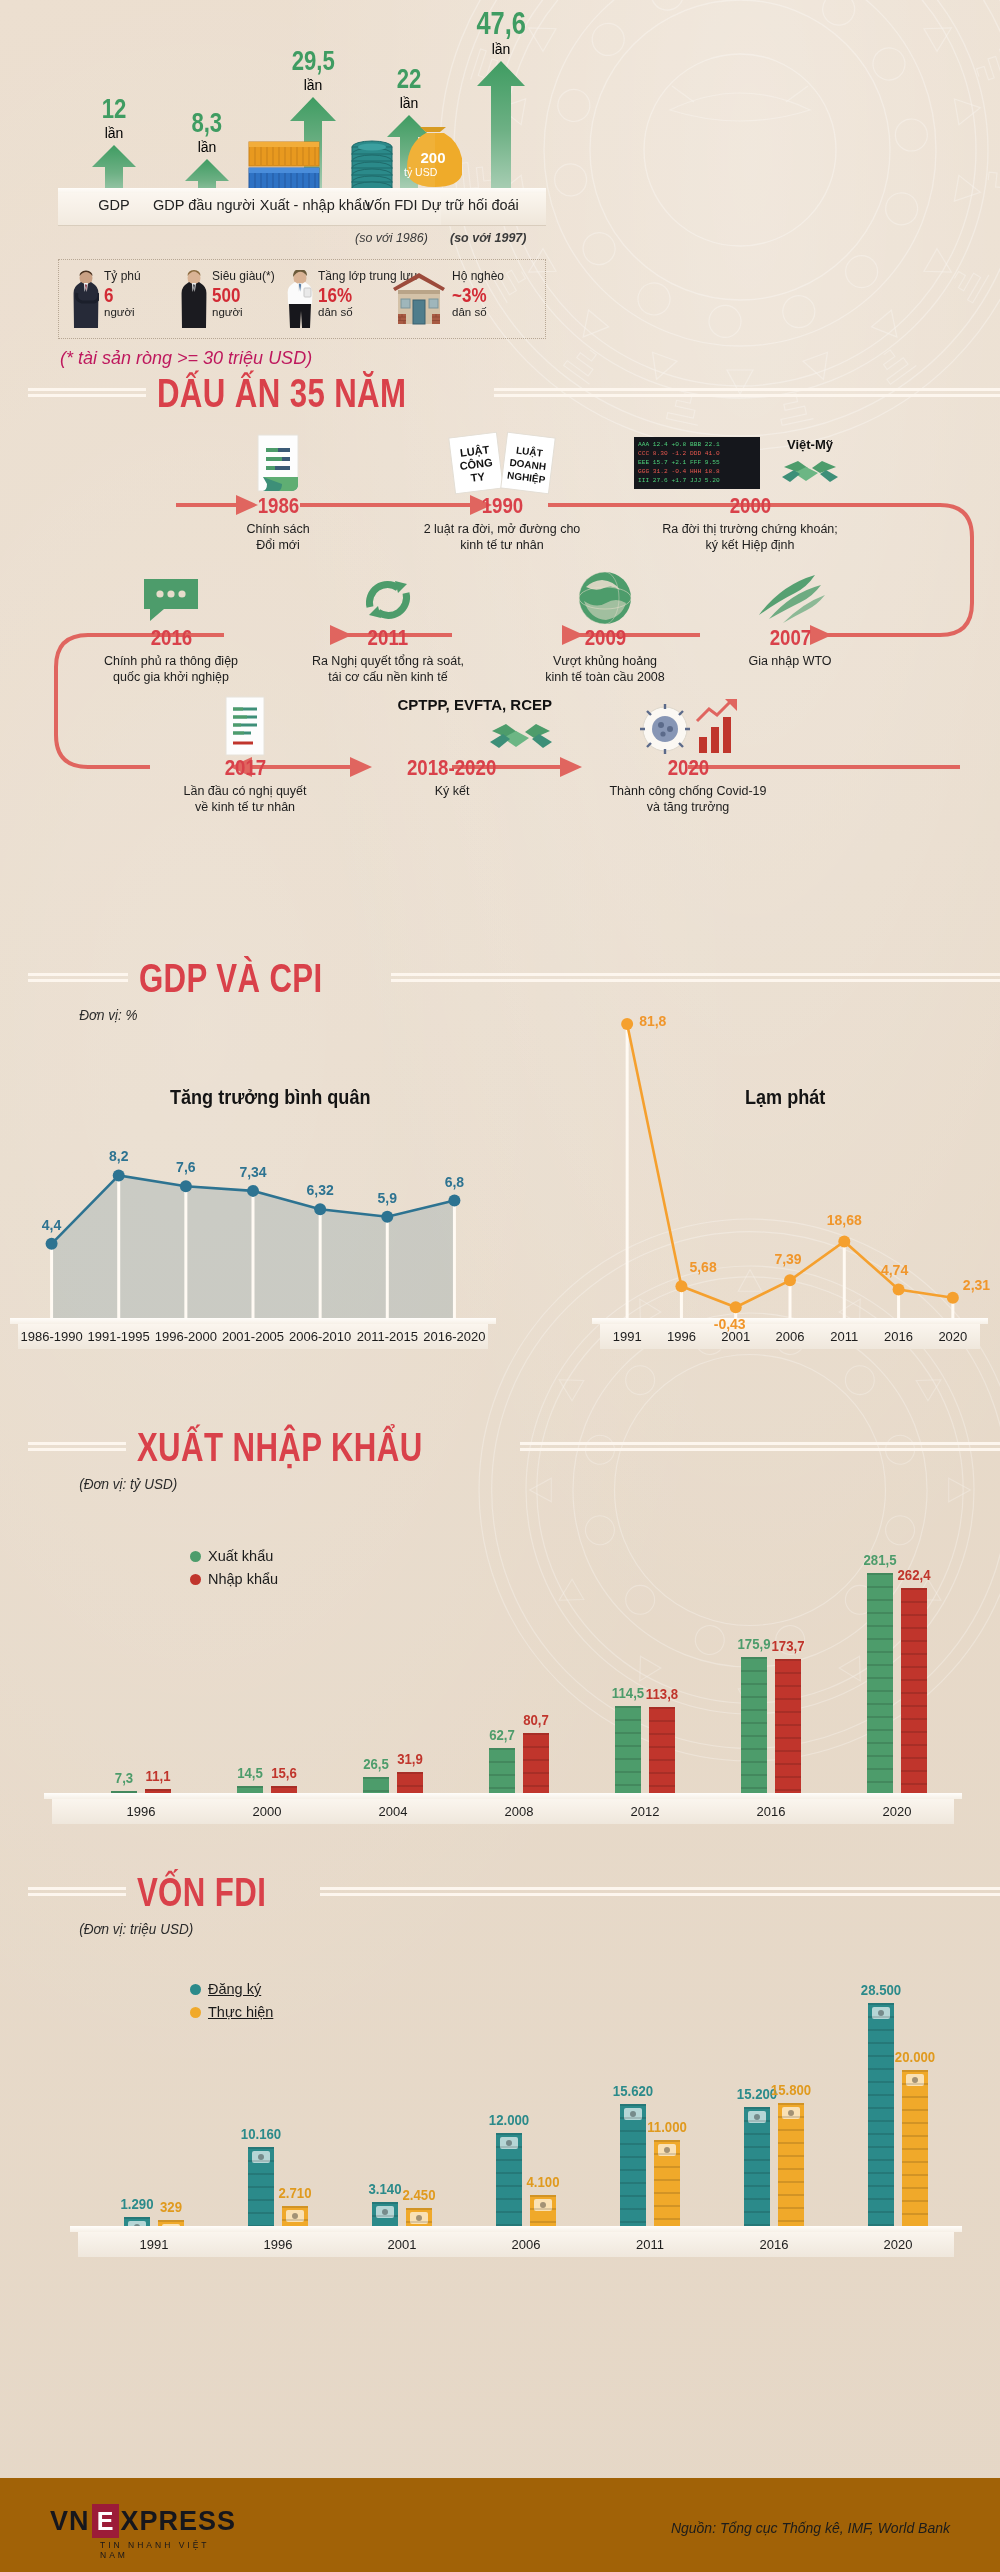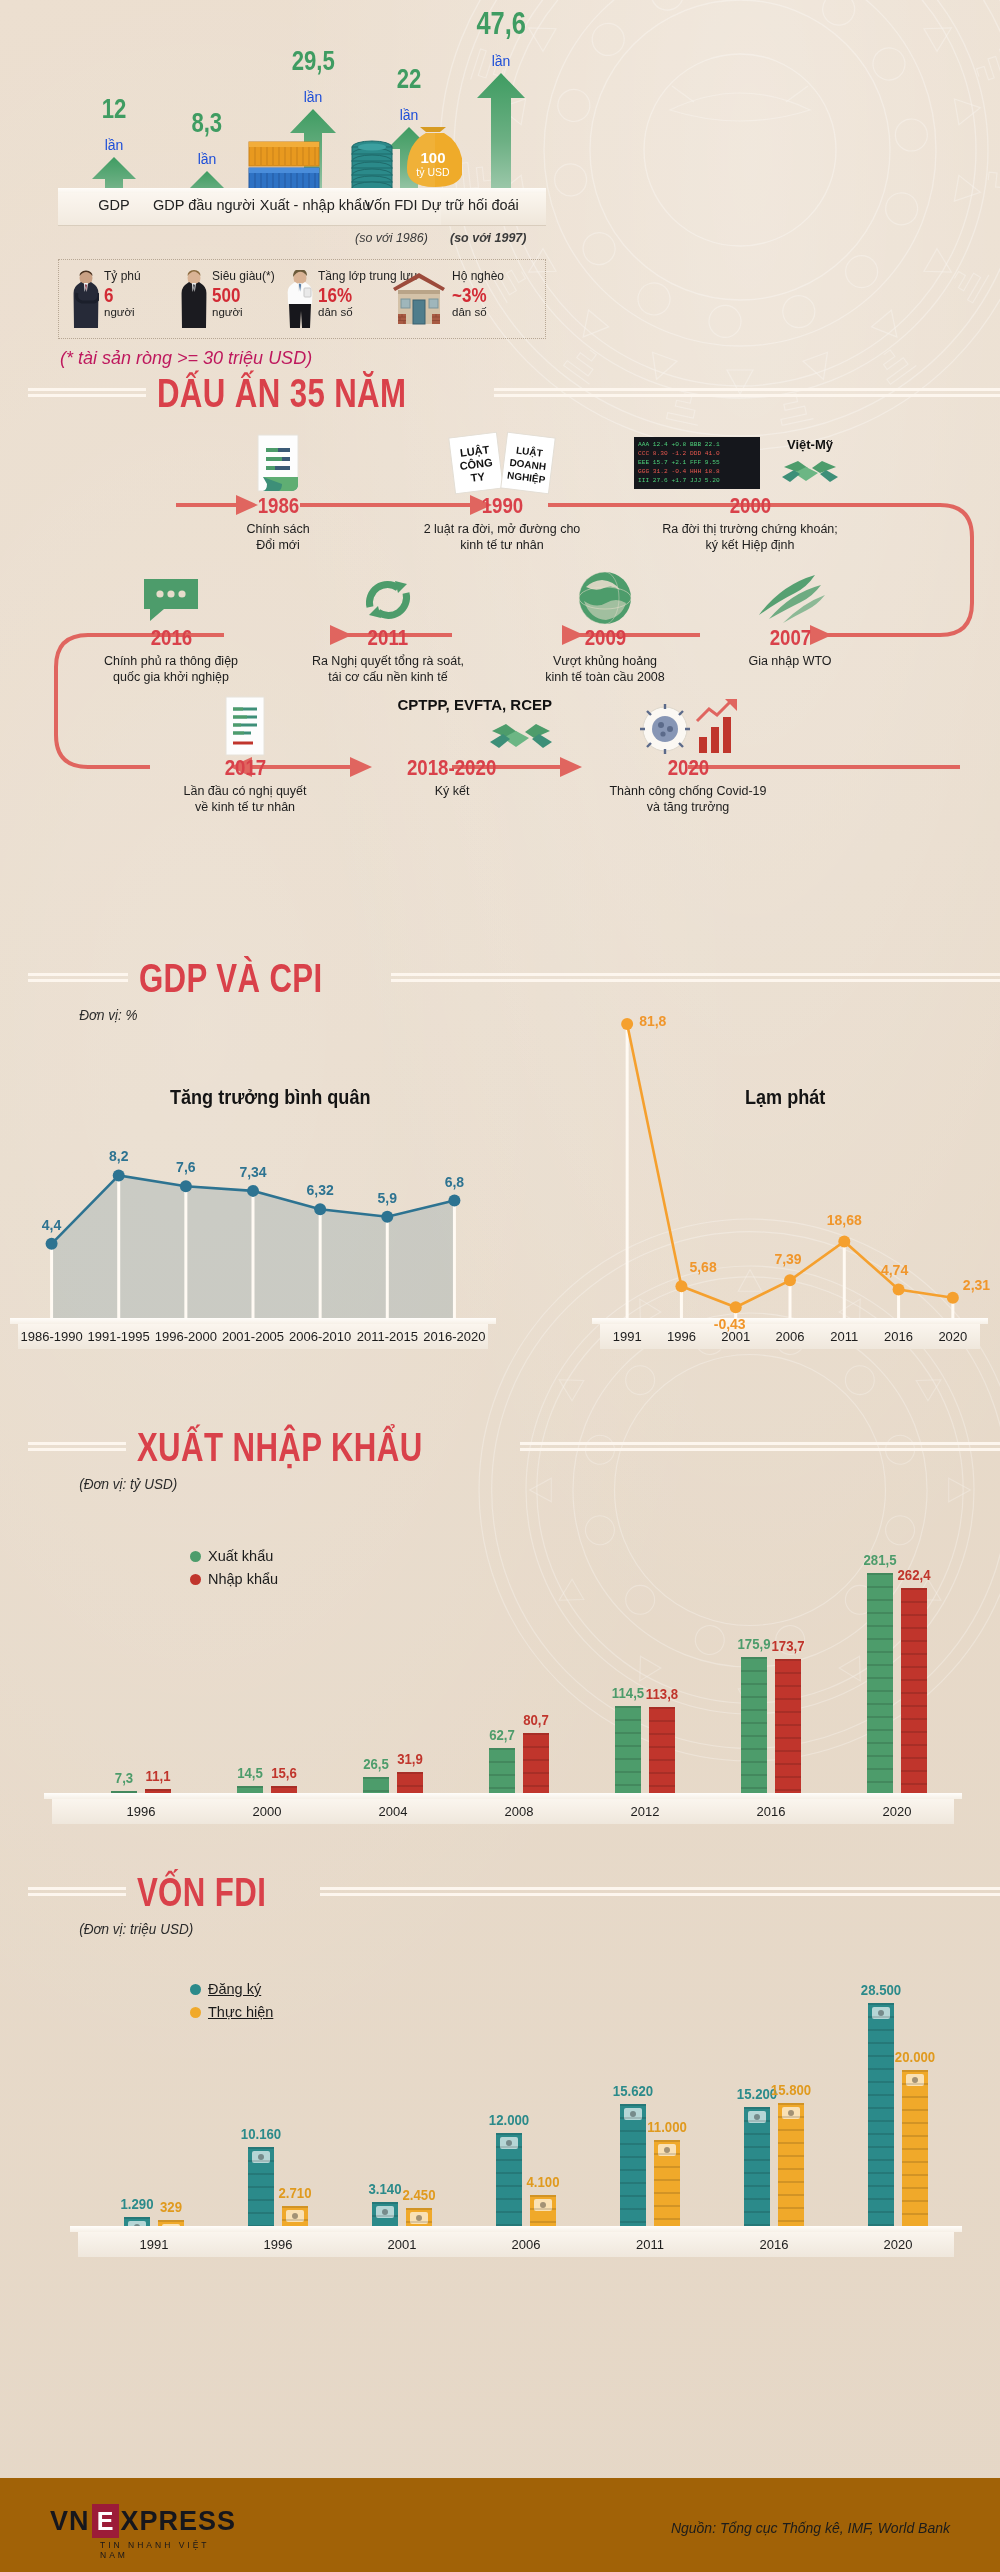--- a/index.html
+++ b/index.html
@@ -47,21 +47,21 @@
   .shelf-lip { position:absolute; left:58px; top:188px; width:488px; height:7px;
                background:linear-gradient(#fffdfa,#f7f1e8); }
   .statlab {
     position:absolute; top:197px; font-size:14.5px; color:#222; text-align:center;
     white-space:nowrap;
   }
   .arrowwrap { position:absolute; text-align:center; }
   .bignum { color:#3f9c62; font-size:27px; font-weight:700; line-height:1;
             transform:scaleX(.82); display:inline-block; }
   .bignum.big { font-size:31px; }
-  .lan { font-size:14px; color:#1d4ed8; margin-top:14px; }
+  .lan { font-size:14px; color:#000000; margin-top:2px; }
   .uparrow { margin:4px auto 0; }
   .note { position:absolute; font-size:12.5px; font-style:italic; color:#3a3a3a; }
 
   .dotbox {
     position:absolute; left:58px; top:259px; width:488px; height:80px;
     border:1.5px dotted #b7a794;
   }
   .pstat { position:absolute; top:10px; display:flex; align-items:flex-start; gap:5px; }
   .pstat .txt { line-height:1.15; }
   .pstat .t1 { font-size:12px; color:#1e1e1e; white-space:nowrap; }
@@ -457,22 +457,22 @@
       <path d="M24 0 L48 25 H34 V152 H14 V25 H0 Z" fill="url(#ag1)"></path>
     </svg>
   </div>
   <div style="position:absolute; left:404px; top:126px; width:58px; height:66px;">
     <svg width="58" height="66" viewBox="0 0 58 66">
       <path d="M22 6 l-6 -5 h26 l-6 5 z" fill="#d79b22"></path>
       <path d="M22 7 q-18 10 -19 34 q-1 20 28 20 q29 0 28 -20 q-1 -24 -19 -34 z" fill="#efab2a"></path>
       <path d="M22 7 q-18 10 -19 34 q-1 20 28 20 l0 -54 z" fill="#f2b94a" opacity=".45"></path>
     </svg>
     <div style="position:absolute; left:0; top:24px; width:58px; text-align:center; color:#fff;
-                font-size:15px; font-weight:700; line-height:1;">100</div>
-    <div style="position:absolute; left:0; top:40px; width:58px; text-align:center; color:#fff; font-size:10.5px;">tỷ USD</div>
+                font-size:15px; font-weight:700; line-height:1;">200</div>
+    <div style="position:absolute; left:0; top:40px; width:58px; text-align:left; color:#fff; font-size:10.5px;">tỷ USD</div>
   </div>
 
   <div class="shelf-lip"></div>
   <div class="shelf"></div>
   <div class="shelf s2"></div>
 
   <div class="statlab" style="left:82px;  width:64px;">GDP</div>
   <div class="statlab" style="left:146px; width:116px;">GDP đầu người</div>
   <div class="statlab" style="left:250px; width:130px;">Xuất - nhập khẩu</div>
   <div class="statlab" style="left:345px; width:92px;">Vốn FDI</div>

